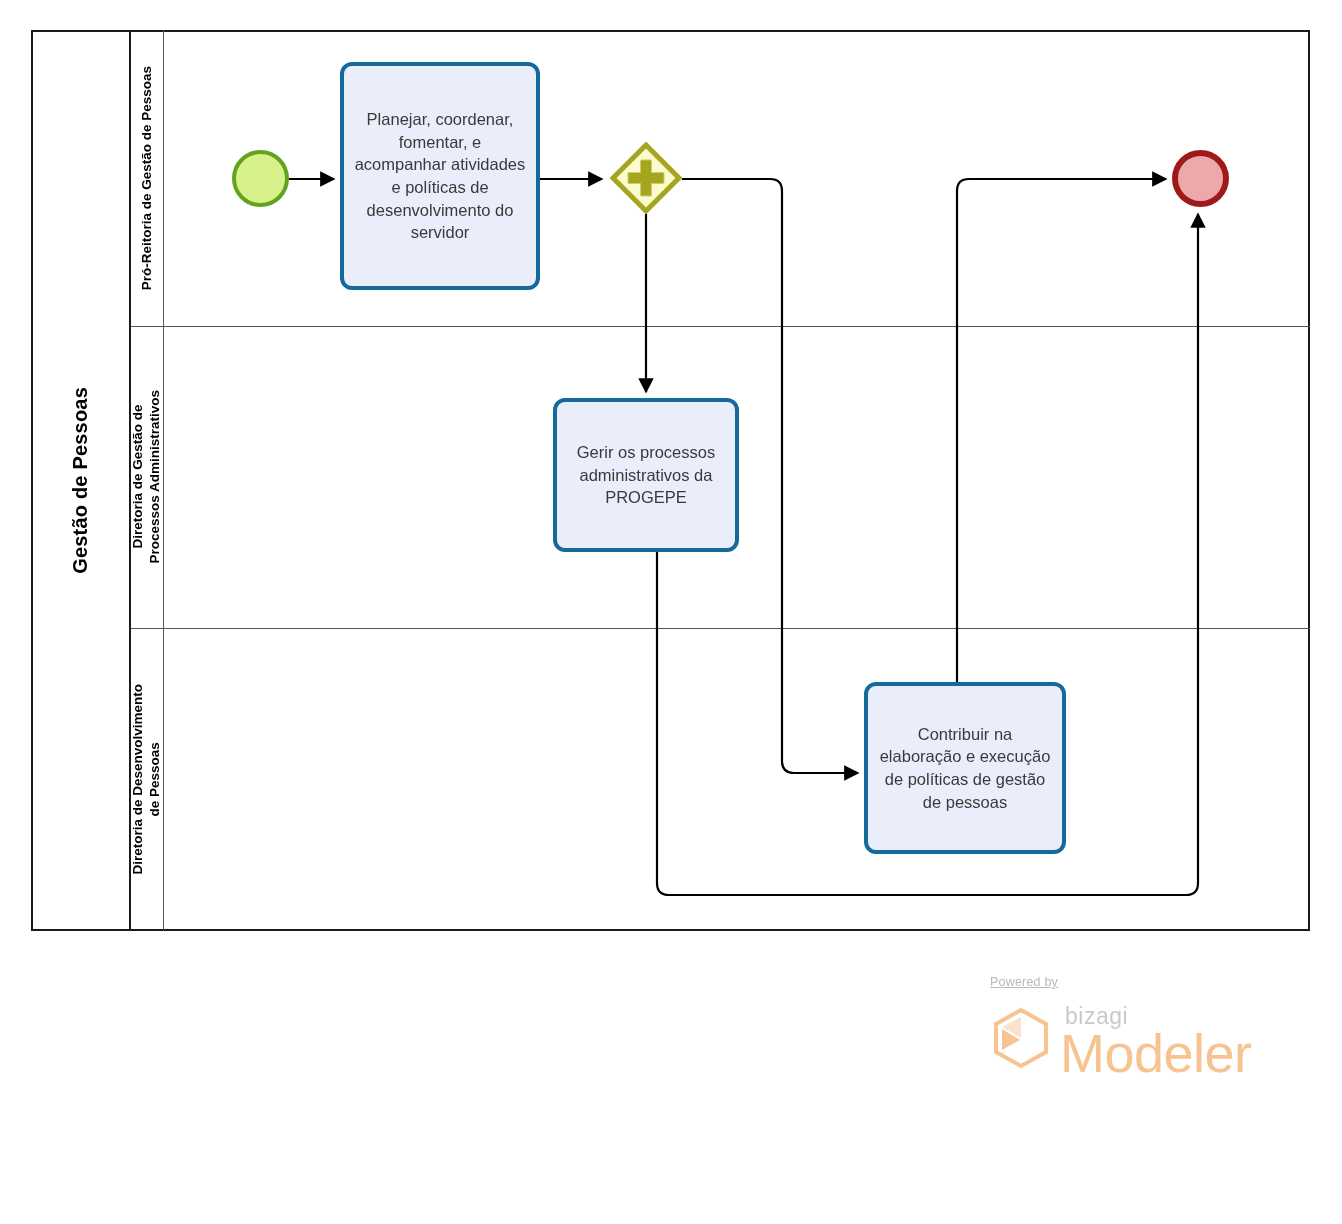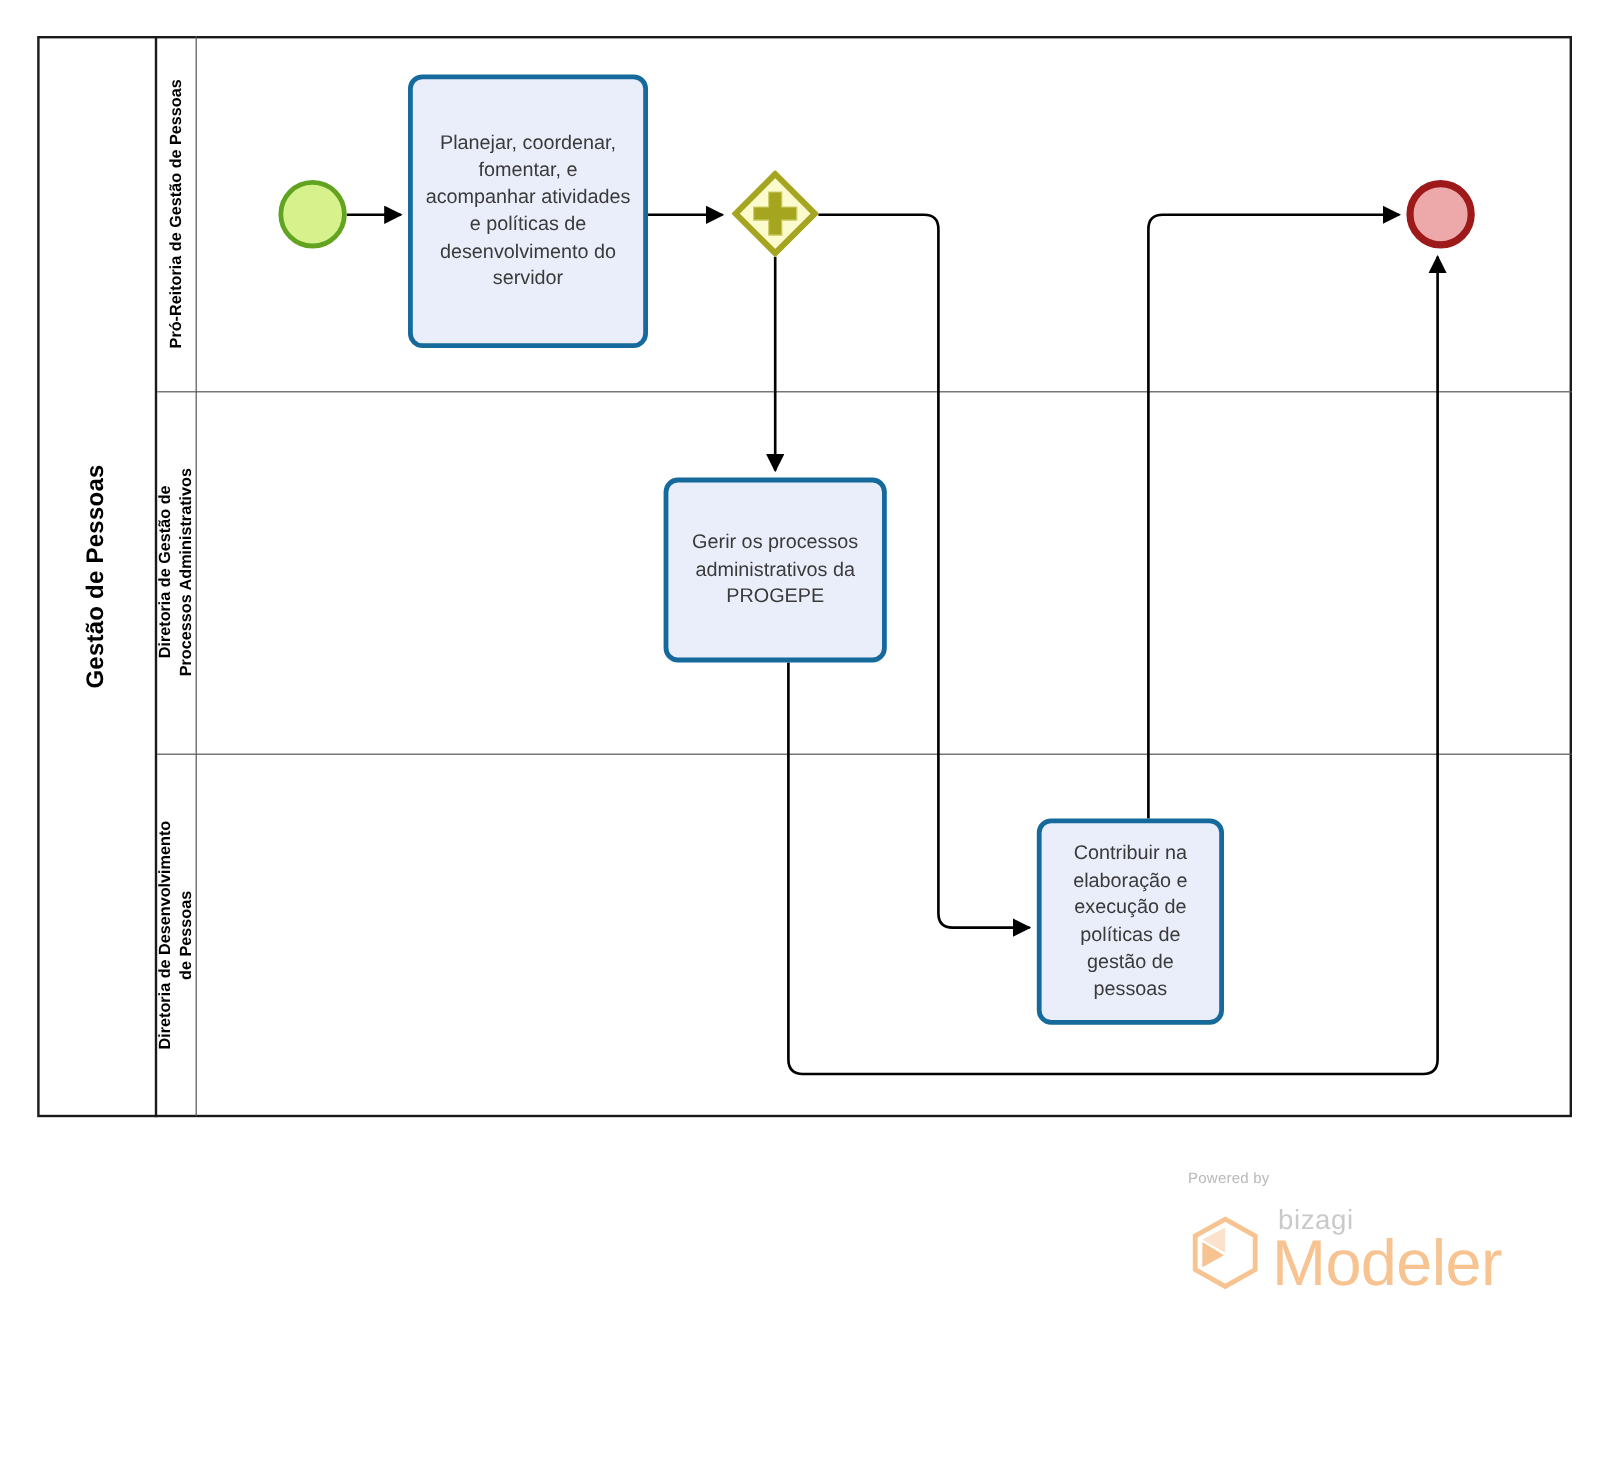--- a/index.html
+++ b/index.html
@@ -126,38 +126,39 @@
   #task-planejar {
     left: 340px; top: 62px;
     width: 200px; height: 228px;
   }
   #task-gerir {
     left: 553px; top: 398px;
     width: 186px; height: 154px;
   }
   #task-contribuir {
     left: 864px; top: 682px;
-    width: 156px; height: 172px;
+    width: 202px; height: 172px;
   }
   
   .branding {
     position: absolute;
     left: 988px; top: 975px;
     width: 260px;
   }
   .powered-by {
     font-size: 12.5px;
     color: #b9b9b9;
     margin-left: 2px;
     margin-bottom: 4px;
     letter-spacing: 0.2px;
+    text-decoration: underline;
   }
   .brand-row {
     display: flex;
-    align-items: center;
+    align-items: flex-start;
     margin-top: 16px;
   }
   .brand-mark {
     width: 66px; height: 66px;
     flex: 0 0 auto;
     margin-right: 6px;
   }
   .brand-words {
     display: flex;
     flex-direction: column;

